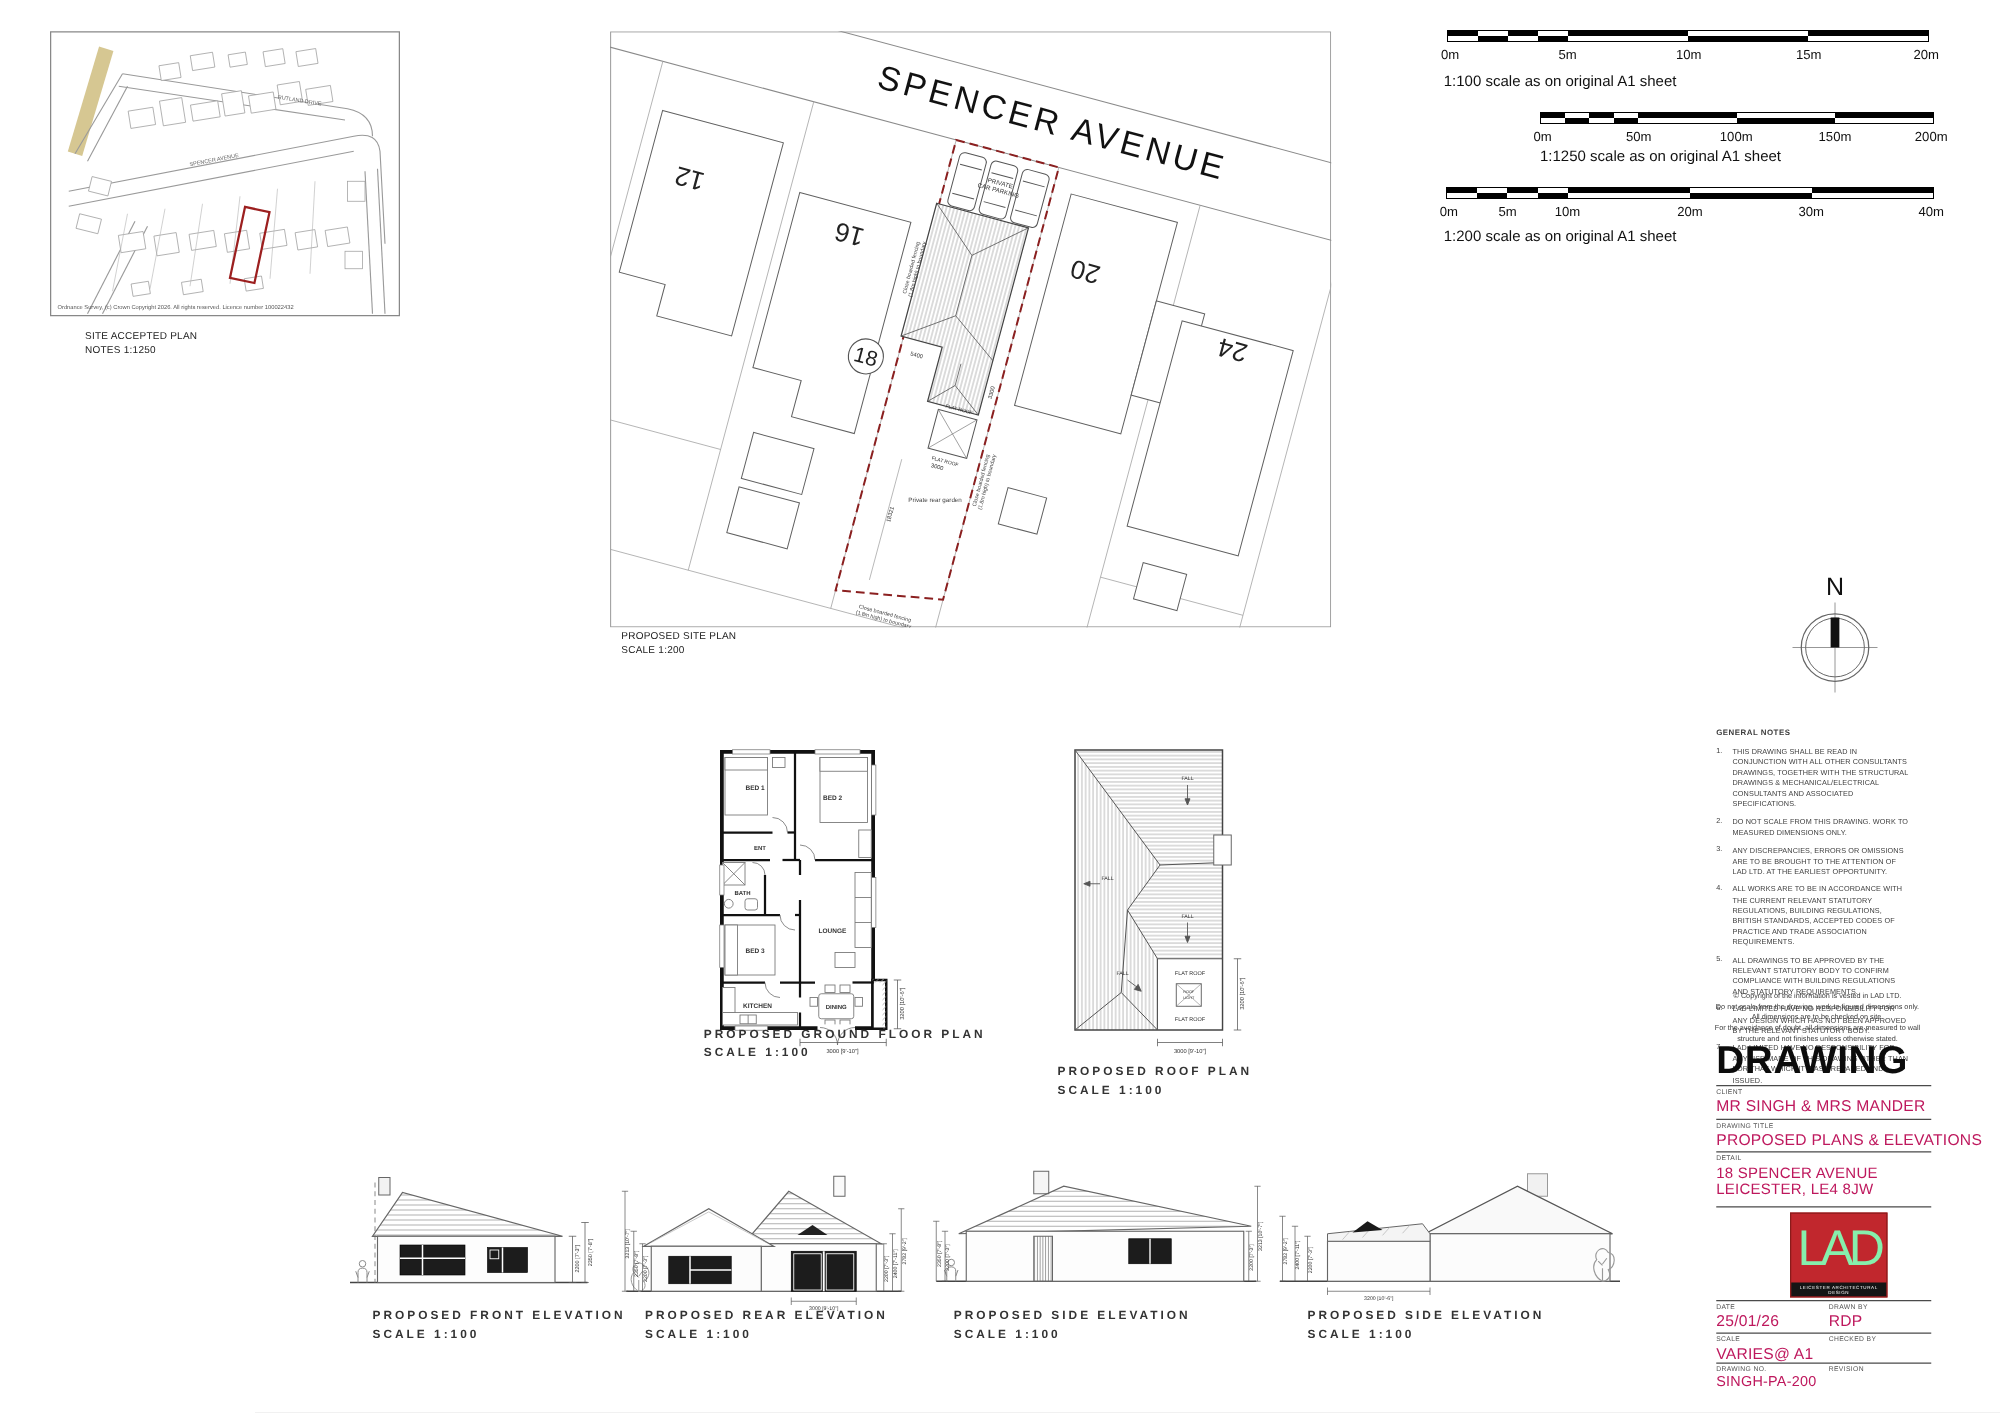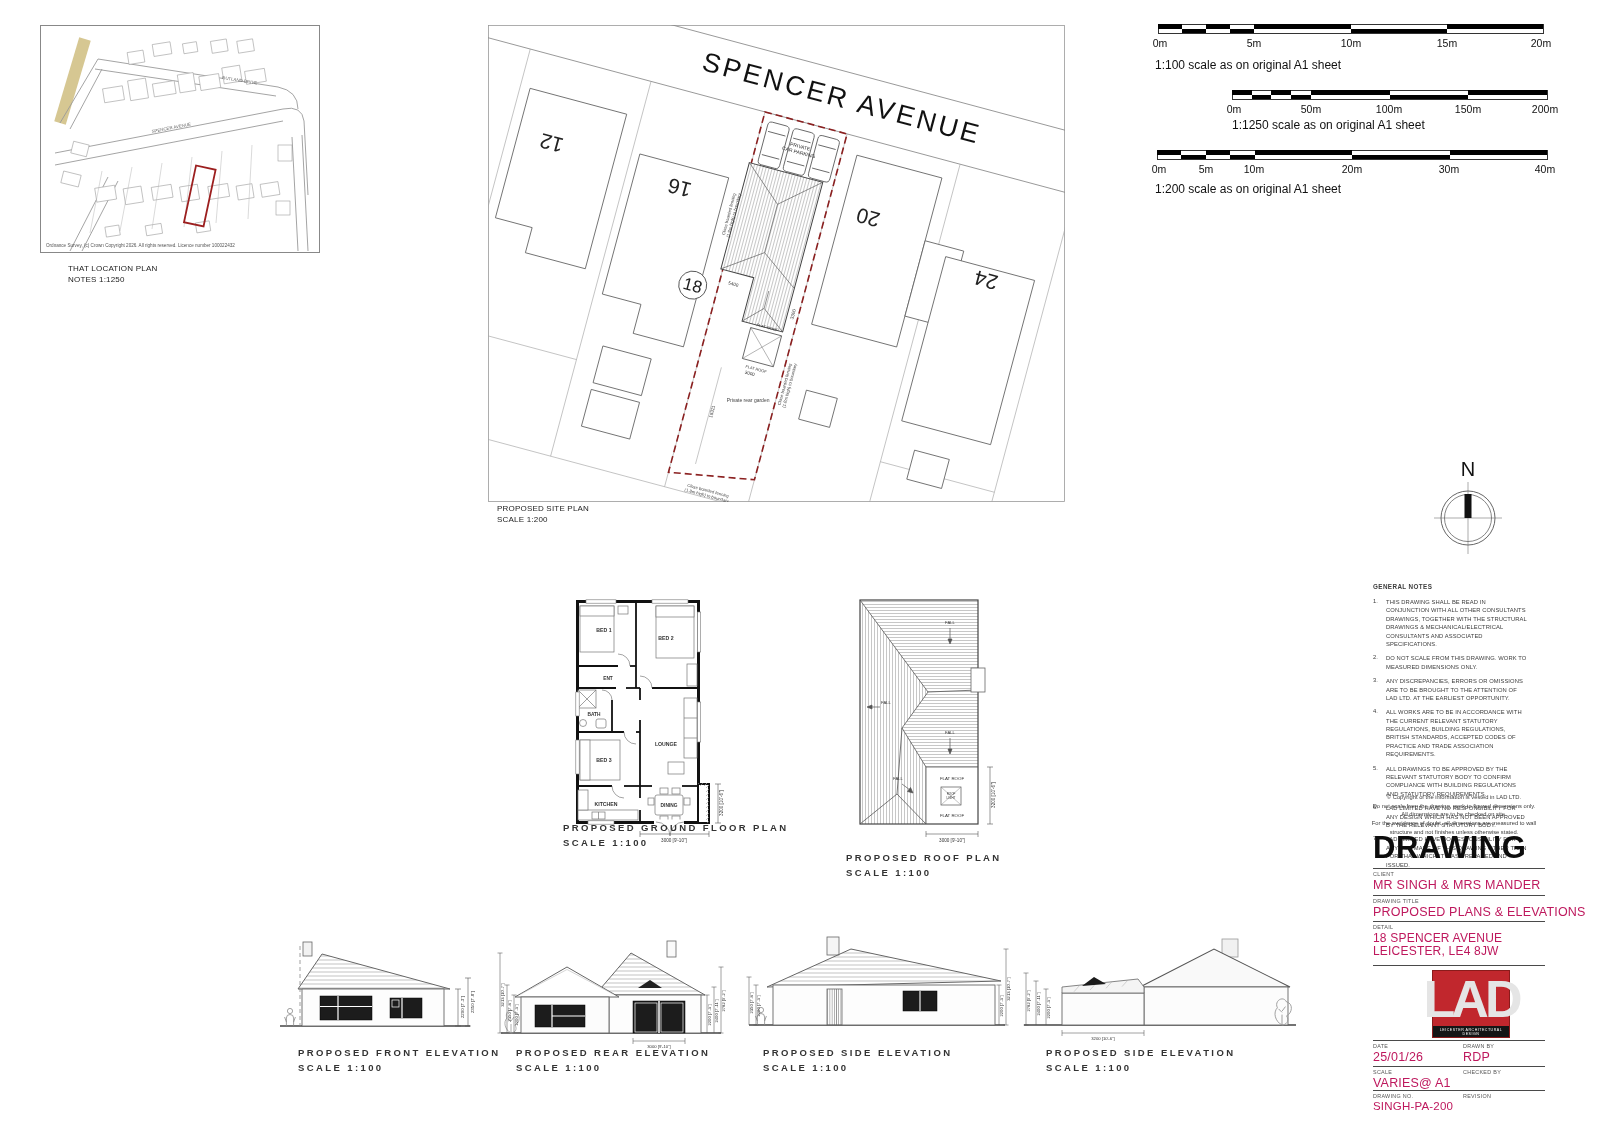--- a/index.html
+++ b/index.html
@@ -17,21 +17,21 @@
   .note-text{font-size:5.8px;line-height:1.45;letter-spacing:.1px}
   .copyright{width:196px;text-align:center;color:#3c3c3c}
   .copyright p{margin:0;font-size:5.8px;line-height:1.5}
   .tb-rule{position:absolute;left:1373px;width:172px;border-top:1.4px solid #4a4a4a;height:0}
   .tb-label{position:absolute;font-size:5.4px;color:#555;letter-spacing:.3px;white-space:nowrap}
   .tb-value{position:absolute;font-size:12.5px;color:#be185d;letter-spacing:.2px;white-space:nowrap}
   .planning{position:absolute;font-size:31px;font-weight:bold;color:#0c0c0c;letter-spacing:.5px}
   .logo-box{position:absolute;left:1432px;top:970px;width:76px;height:66px;display:flex;
             flex-direction:column;align-items:center;justify-content:flex-end;border:1px solid #8a1b1b}
   .logo-lad{flex:1;display:flex;align-items:center;justify-content:center;width:100%;
-            color:#e5e5e5;font-size:52px;font-weight:bold;letter-spacing:-4px;line-height:1}
+            color:#86efac;font-size:40px;font-weight:normal;letter-spacing:-4px;line-height:1}
   .logo-sub{width:100%;background:#151515;color:#fff;font-size:3.6px;text-align:center;
             letter-spacing:.5px;padding:1.5px 0}
 </style>
 </head>
 <body>
 
 <div id="sheet">
 
   <svg width="0" height="0">
     <defs>
@@ -116,21 +116,21 @@
         <path d="M182 126 L176 198" fill="none"></path>
           <path d="M212 120 L208 194" fill="none"></path>
       </g>
       <rect x="150" y="142" width="20" height="58" fill="none" stroke-width="1.8" transform="rotate(12 160 170)" style="stroke: rgb(156, 31, 31);"></rect>
       <text x="112" y="108" font-size="4.4" fill="#666" transform="rotate(-11 112 108)">SPENCER AVENUE</text>
       <text x="182" y="54" font-size="4.4" fill="#666" transform="rotate(9 182 54)">RUTLAND DRIVE</text>
       <text x="6" y="222" font-size="4.6" fill="#555">Ordnance Survey, (c) Crown Copyright 2026. All rights reserved. Licence number 100022432</text>
     </svg>
   </div>
   <div class="abs scap" style="left:68px;top:264px">
-    <div>THAT LOCATION PLAN</div>
+    <div>SITE ACCEPTED PLAN</div>
     <div>NOTES 1:1250</div>
   </div>
 
   <div class="abs" style="left:488px;top:25px">
     <svg width="577" height="477" viewBox="0 0 577 477" style="overflow:hidden">
       <rect x="0.5" y="0.5" width="576" height="476" fill="#fff" stroke="#999" stroke-width="0.8"></rect>
       <g transform="translate(29,-23) rotate(15)">
         <g stroke="#8a8a8a" stroke-width="0.8" fill="none">
           <line x1="-120" y1="-18" x2="680" y2="-18"></line>
           <line x1="-120" y1="42" x2="680" y2="42"></line>

